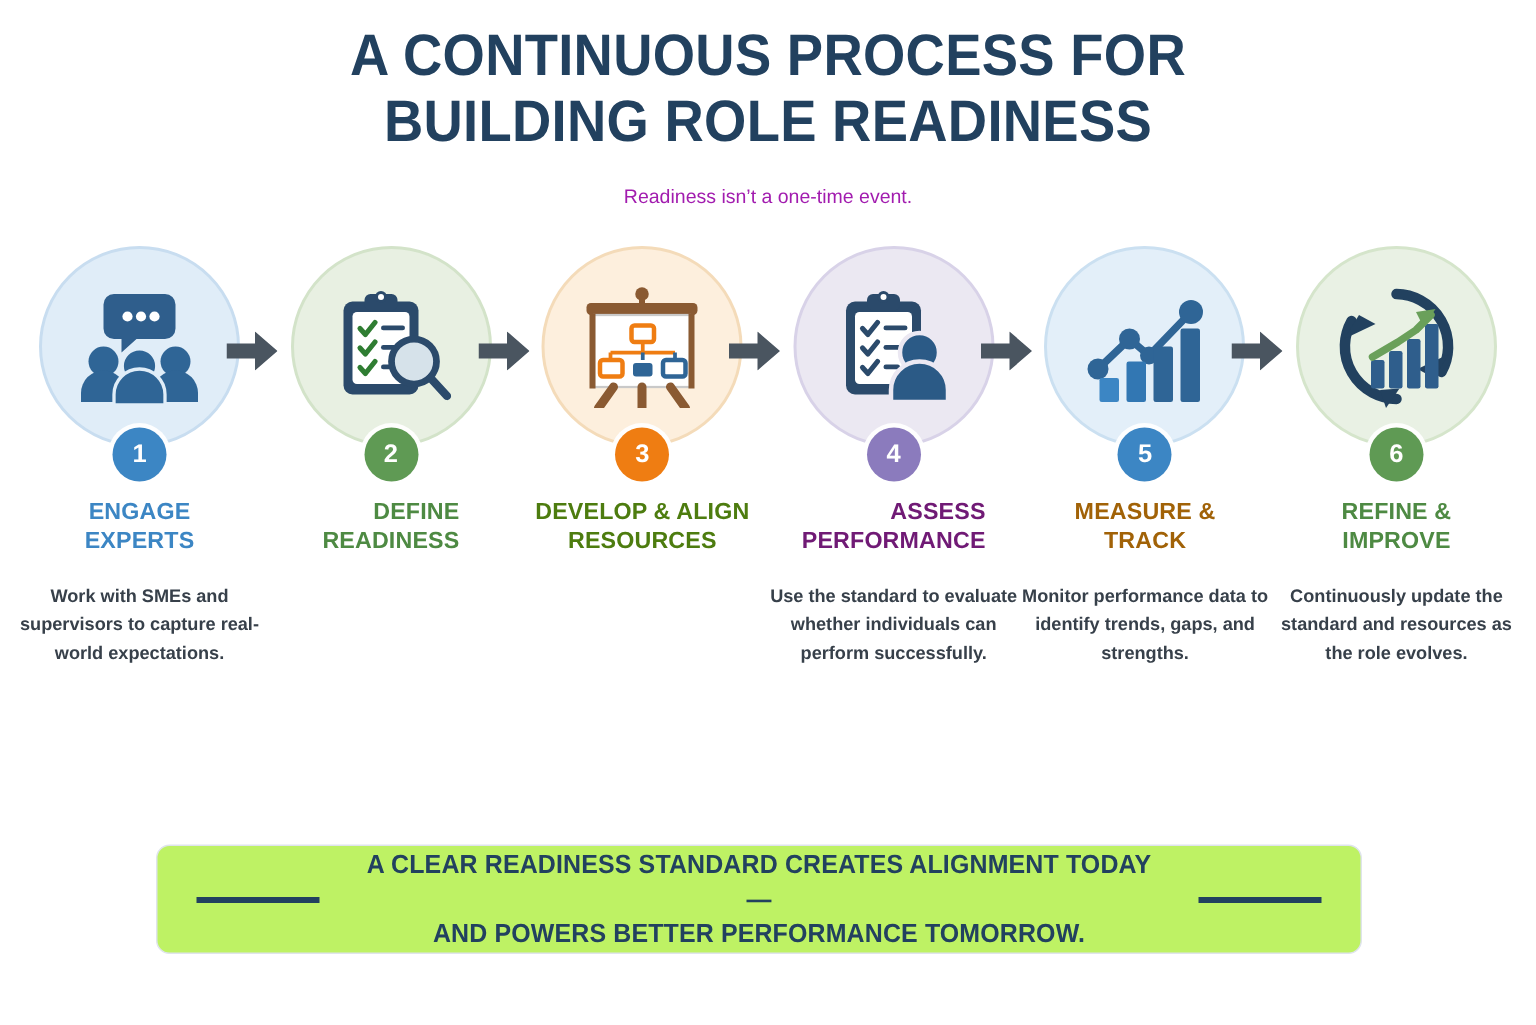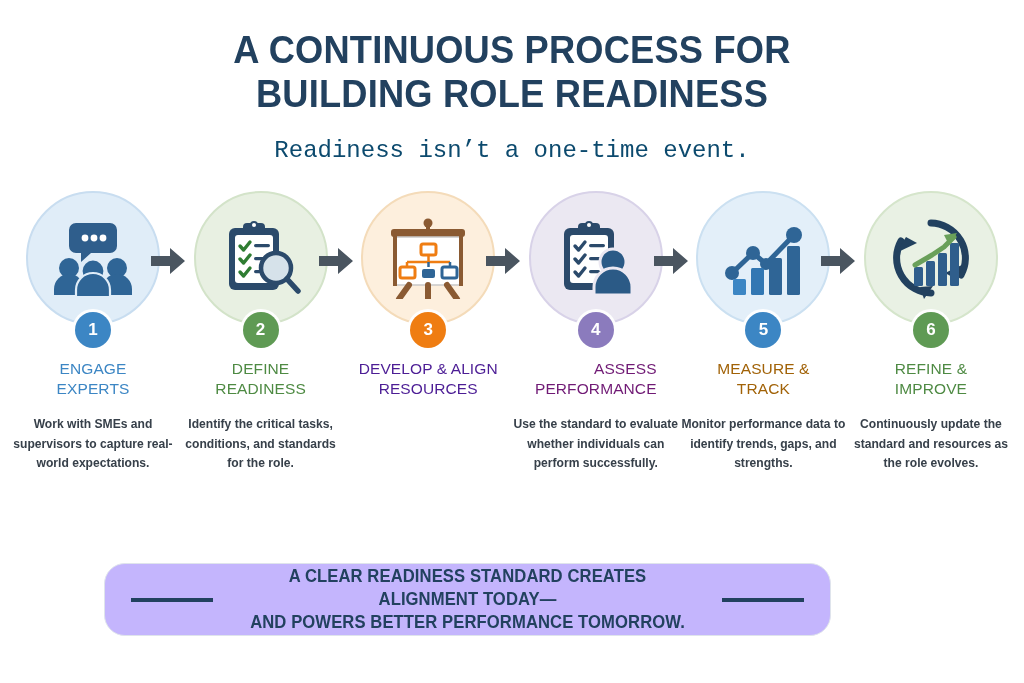--- a/index.html
+++ b/index.html
@@ -12,42 +12,41 @@
     width: 1024px;
     height: 683px;
     overflow: hidden;
     font-family: "Liberation Sans", "DejaVu Sans", sans-serif;
     color: #2b3a4a;
     position: relative;
   }
 
   
   .header {
-    padding-top: 28px;
+    padding-top: 16px;
     text-align: center;
   }
   .title {
     font-size: 39px;
     line-height: 1.12;
     font-weight: bold;
     color: #22415f;
     letter-spacing: 0.2px;
     margin: 0 auto;
     max-width: 760px;
     transform: scaleX(0.93);
     transform-origin: center top;
   }
   .title .line { display: block; }
   .subtitle {
     margin-top: 19px;
-    font-size: 24px;
+    font-size: 13px;
     line-height: 1.42;
-    color: #0c4a6e;
+    color: #a21caf;
     font-weight: 400;
-    font-family: Liberation Mono, monospace;
   }
   .subtitle .line { display: block; }
 
   
   .steps {
     margin-top: 22px;
     display: flex;
     justify-content: space-between;
     align-items: flex-start;
     padding: 0 14px;
@@ -102,21 +101,21 @@
     color: #ffffff;
     font-size: 17px;
     font-weight: bold;
     z-index: 6;
     box-shadow: 0 0 0 3px rgba(255,255,255,0.92);
   }
 
   .step-label {
     margin-top: 11px;
     font-size: 15.5px;
-    font-weight: normal;
+    font-weight: bold;
     line-height: 1.26;
     text-align: center;
     letter-spacing: 0.1px;
   }
   .step-label .line { display: block; }
 
   .step-desc {
     margin-top: 17px;
     font-size: 12.1px;
     line-height: 1.58;
@@ -124,25 +123,25 @@
     color: #37404a;
     width: 168px;
     font-weight: bold;
   }
 
   
   .banner {
     position: absolute;
     left: 104px;
     top: 563px;
-    width: 727px;
+    width: 804px;
     height: 73px;
-    background: #c4b5fd;
+    background: #bef264;
     border: 1px solid #dfe4ec;
-    border-radius: 21px;
+    border-radius: 9px;
     display: flex;
     align-items: center;
     justify-content: center;
     box-sizing: border-box;
   }
   .banner-rule {
     width: 82px;
     height: 4px;
     background: #22415f;
     flex: 0 0 auto;
@@ -241,25 +240,24 @@
       </div>
       <div class="arrow" style="right:-24px;">
         <svg width="34" height="26" viewBox="0 0 34 26">
           <path d="M0 8 h19 v-8 l15 13 -15 13 v-8 h-19 z" fill="#4a5560"></path>
         </svg>
       </div>
     </div>
     <div class="badge" style="background:#5f9a54;">
       <span>2</span>
     </div>
-    <div class="step-label" style="color:#4e8a43;">
+    <div class="step-label" style="color:#4e8a43;text-align:right;">
       <span class="line">DEFINE</span>
       <span class="line">READINESS</span>
     </div>
-    <div class="step-desc">Identify the critical tasks, conditions, and standards for the role.</div>
   </div>
 
   <div class="step">
     <div class="circle-wrap">
       <div class="circle" style="background:#fdefdd; border:2px solid #f4dbb9;">
         <span>
           <svg width="86" height="82" viewBox="0 0 86 82">
 
             <circle cx="43" cy="6" r="4.5" fill="#8a5a32"></circle>
             <rect x="41" y="8" width="4" height="6" fill="#8a5a32"></rect>
@@ -289,21 +287,21 @@
       </div>
       <div class="arrow" style="right:-24px;">
         <svg width="34" height="26" viewBox="0 0 34 26">
           <path d="M0 8 h19 v-8 l15 13 -15 13 v-8 h-19 z" fill="#4a5560"></path>
         </svg>
       </div>
     </div>
     <div class="badge" style="background:#ef7d12;">
       <span>3</span>
     </div>
-    <div class="step-label" style="color:#4c1d95;">
+    <div class="step-label" style="color:#4d7c0f;">
       <span class="line">DEVELOP &amp; ALIGN</span>
       <span class="line">RESOURCES</span>
     </div>
   </div>
 
   <div class="step">
     <div class="circle-wrap">
       <div class="circle" style="background:#ebe8f2; border:2px solid #d8d2e8;">
         <span>
           <svg width="80" height="80" viewBox="0 0 80 80">

